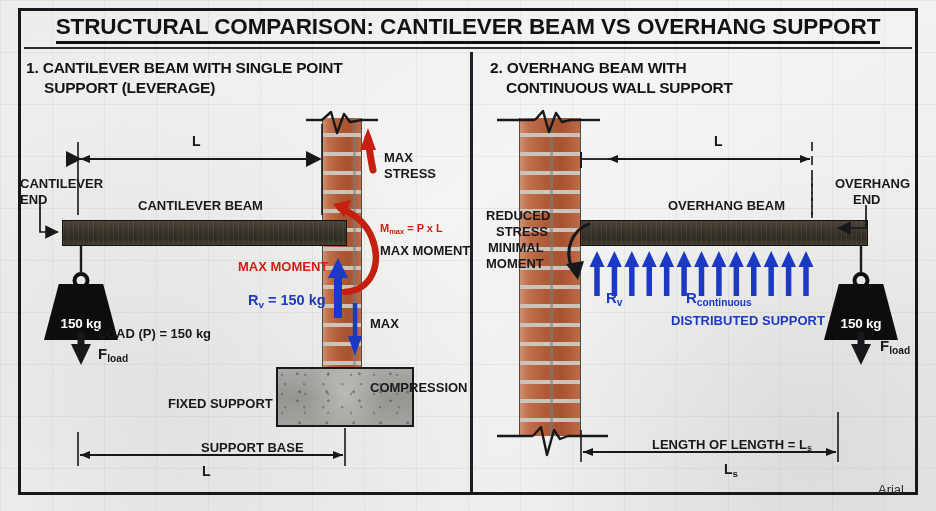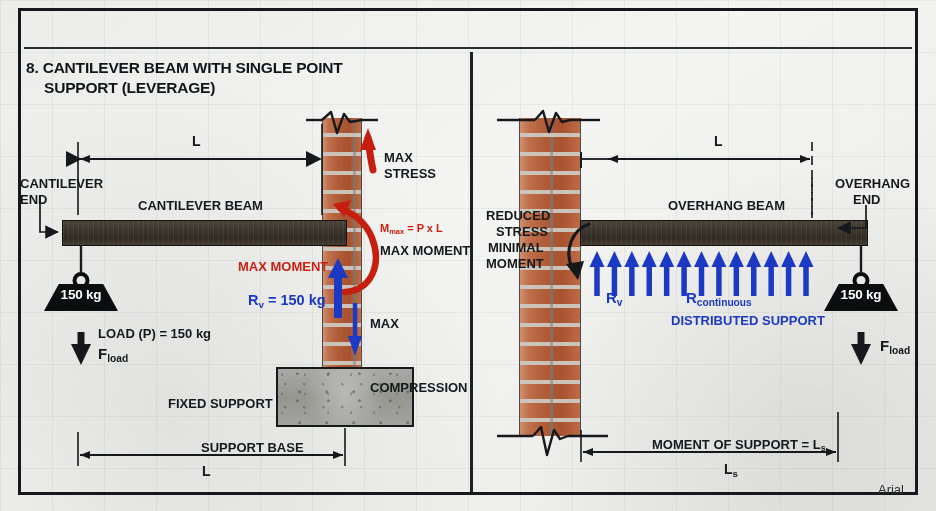--- a/index.html
+++ b/index.html
@@ -150,21 +150,21 @@
     left: 50%; top: 0;
     transform: translateX(-50%);
     width: 17px; height: 17px;
     border: 4px solid #0c0d0e;
     border-radius: 50%;
     box-sizing: border-box;
   }
   .weight .body {
     position: absolute;
     left: 0; top: 12px;
-    width: 100%; height: 27px;
+    width: 100%; height: 56px;
     background: #0c0d0e;
     clip-path: polygon(20% 0%, 80% 0%, 100% 100%, 0% 100%);
     display: flex;
     align-items: flex-end;
     justify-content: center;
   }
   .weight .body span {
     color: #ffffff;
     font-size: 13.5px;
     font-weight: bold;
@@ -187,27 +187,34 @@
     font-family: "Liberation Sans", sans-serif;
   }
 </style>
 </head>
 <body>
 
 <div id="canvas">
 
   <div class="frame"></div>
 
+  <div class="title-wrap">
+    <span class="title">STRUCTURAL COMPARISON: CANTILEVER BEAM VS OVERHANG SUPPORT</span>
+  </div>
   <div class="title-rule"></div>
 
   <div class="divider"></div>
 
   <div class="panel-head" id="head-left">
-    <span>8. CANTILEVER BEAM WITH SINGLE POINT</span>
+    <span>1. CANTILEVER BEAM WITH SINGLE POINT</span>
     <span class="head-l2">SUPPORT (LEVERAGE)</span>
+  </div>
+  <div class="panel-head" id="head-right">
+    <span>2. OVERHANG BEAM WITH</span>
+    <span class="head-l2b">CONTINUOUS WALL SUPPORT</span>
   </div>
 
   <div class="brick" id="brick-left" style="left:322px; top:118px; width:40px; height:252px;">
     <div class="brick-stagger" style="left:0; top:19px; right:0; bottom:0;"></div>
   </div>
 
   <div class="footing" style="left:276px; top:367px; width:138px; height:60px;"></div>
 
   <div class="beam" style="left:62px; top:220px; width:285px; height:26px;"></div>
 
@@ -411,18 +418,18 @@
   <div class="lbl" style="left:486px; top:256px;">MOMENT</div>
 
   <div class="lbl blue" style="left:606px; top:289px; font-size:15px;"><span>R</span><sub>v</sub></div>
 
   <div class="lbl blue" style="left:686px; top:289px; font-size:15px;"><span>R</span><sub>continuous</sub></div>
 
   <div class="lbl blue" style="left:655px; top:313px;padding-left:16px;">DISTRIBUTED SUPPORT</div>
 
   <div class="lbl" style="left:880px; top:337px; font-size:15px;"><span>F</span><sub>load</sub></div>
 
-  <div class="lbl" style="left:652px; top:437px;"><span>MOMENT OF SUPPORT = L</span><sub>s</sub></div>
+  <div class="lbl" style="left:652px; top:437px;"><span>LENGTH OF LENGTH = L</span><sub>s</sub></div>
   <div class="lbl dim" style="left:702px; top:461px;padding-left:22px;"><span>L</span><sub>s</sub></div>
 
   <div class="credit">Arial</div>
 
 </div>
 
 </body></html>

